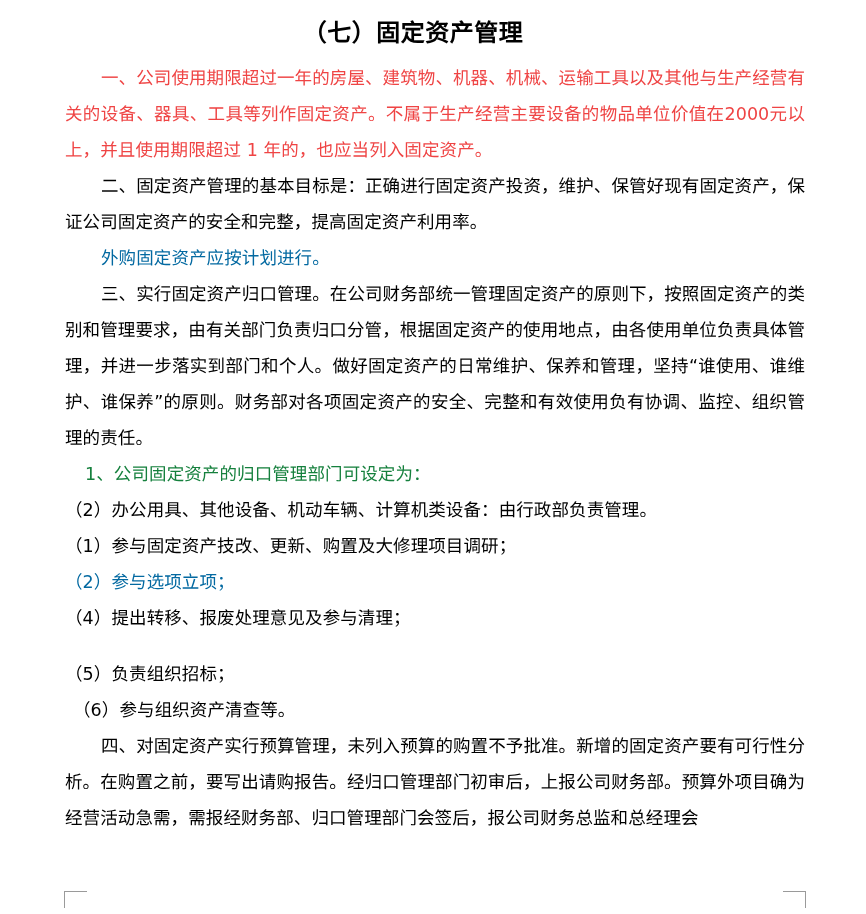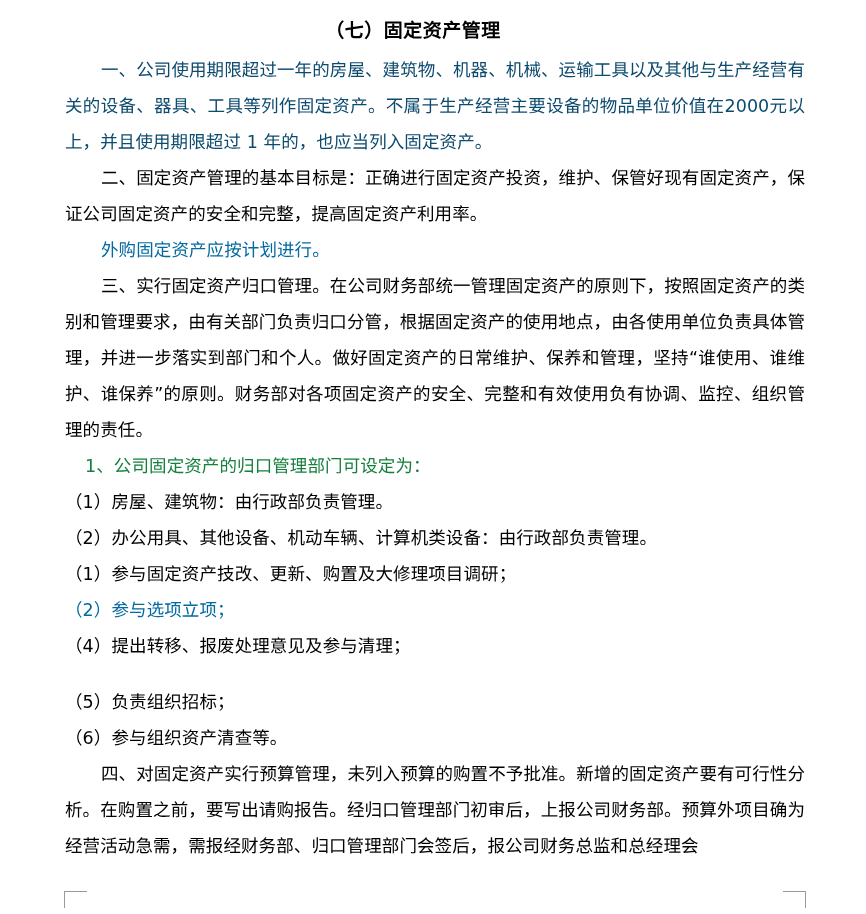--- a/index.html
+++ b/index.html
@@ -24,21 +24,21 @@
 
   
   .doc-title {
     position: absolute;
     top: 4px;
     left: 0;
     width: 826px;
     text-align: center;
     font-family: "DejaVu Sans", "Liberation Sans", sans-serif;
     font-weight: bold;
-    font-size: 19px;
+    font-size: 24px;
     line-height: 26px;
     color: #000000;
     letter-spacing: 0.5px;
   }
 
   
   .doc-body {
     position: absolute;
     top: 52px;
     left: 65px;
@@ -97,31 +97,30 @@
 </style>
 </head>
 <body>
 
 <div id="page" style="background: rgb(255, 255, 255);">
 
   <h1 class="doc-title" style="color: rgb(0, 0, 0);">（七）固定资产管理</h1>
 
   <div class="doc-body">
 
-  <p class="para indent2" style="color: #0c4a6e;">一、公司使用期限超过一年的房屋、建筑物、机器、机械、运输工具以及其他与生产经营有关的设备、器具、工具等列作固定资产。不属于生产经营主要设备的物品单位价值在2000元以上，并且使用期限超过 1 年的，也应当列入固定资产。</p>
+  <p class="para indent2" style="color: #ef4444; margin-top: 8px;">一、公司使用期限超过一年的房屋、建筑物、机器、机械、运输工具以及其他与生产经营有关的设备、器具、工具等列作固定资产。不属于生产经营主要设备的物品单位价值在2000元以上，并且使用期限超过 1 年的，也应当列入固定资产。</p>
       <p class="para indent2" style="color: rgb(0, 0, 0);">二、固定资产管理的基本目标是：正确进行固定资产投资，维护、保管好现有固定资产，保证公司固定资产的安全和完整，提高固定资产利用率。</p>
       <p class="para indent2" style="color: #0369a1;">外购固定资产应按计划进行。</p>
       <p class="para indent2" style="color: rgb(0, 0, 0);">三、实行固定资产归口管理。在公司财务部统一管理固定资产的原则下，按照固定资产的类别和管理要求，由有关部门负责归口分管，根据固定资产的使用地点，由各使用单位负责具体管理，并进一步落实到部门和个人。做好固定资产的日常维护、保养和管理，坚持“谁使用、谁维护、谁保养”的原则。财务部对各项固定资产的安全、完整和有效使用负有协调、监控、组织管理的责任。</p>
       <p class="para indent-sub" style="color: #15803d;">1、公司固定资产的归口管理部门可设定为：</p>
-      <p class="para indent-item" style="color: rgb(0, 0, 0);">（1）房屋、建筑物：由行政部负责管理。</p>
       <p class="para indent-item" style="color: rgb(0, 0, 0);">（2）办公用具、其他设备、机动车辆、计算机类设备：由行政部负责管理。</p>
       <p class="para indent-item" style="color: rgb(0, 0, 0);">（1）参与固定资产技改、更新、购置及大修理项目调研；</p>
       <p class="para indent-item" style="color: #0369a1;">（2）参与选项立项；</p>
       <p class="para indent-item" style="color: rgb(0, 0, 0);">（4）提出转移、报废处理意见及参与清理；</p>
       <p class="para indent-item" style="color: rgb(0, 0, 0); margin-top: 20px;">（5）负责组织招标；</p>
-      <p class="para indent-item" style="color: rgb(0, 0, 0);">（6）参与组织资产清查等。</p>
+      <p class="para indent-item" style="color: rgb(0, 0, 0); margin-left: 8px;">（6）参与组织资产清查等。</p>
       <p class="para indent2" style="color: rgb(0, 0, 0);">四、对固定资产实行预算管理，未列入预算的购置不予批准。新增的固定资产要有可行性分析。在购置之前，要写出请购报告。经归口管理部门初审后，上报公司财务部。预算外项目确为经营活动急需，需报经财务部、归口管理部门会签后，报公司财务总监和总经理会</p>
     </div>
 
   <div class="corner-mark bottom-left" style="border-color: rgb(154, 154, 154);"></div>
   <div class="corner-mark bottom-right" style="border-color: rgb(154, 154, 154);"></div>
 
 </div>
 
 </body></html>

